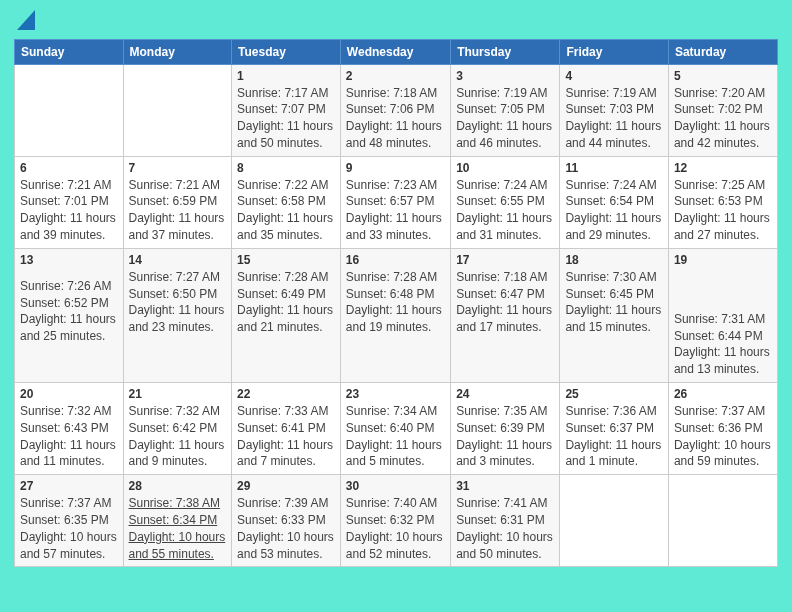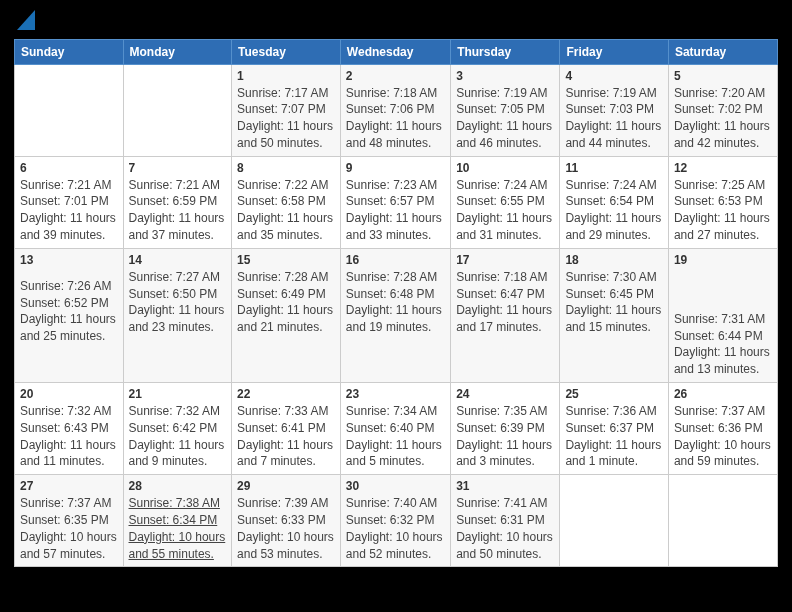--- a/index.html
+++ b/index.html
@@ -6,21 +6,21 @@
     body {
       font-family: Arial, sans-serif;
       background: #fff;
       width: 792px;
       min-height: 612px;
       padding: 0;
     }
     .page {
       width: 792px;
       min-height: 612px;
-      background: #000000;
+      background: #5eead4;
       padding: 10px 14px 14px 14px;
     }
     .header {
       display: flex;
       justify-content: space-between;
       align-items: flex-start;
       margin-bottom: 6px;
     }
     .logo {
       display: flex;

